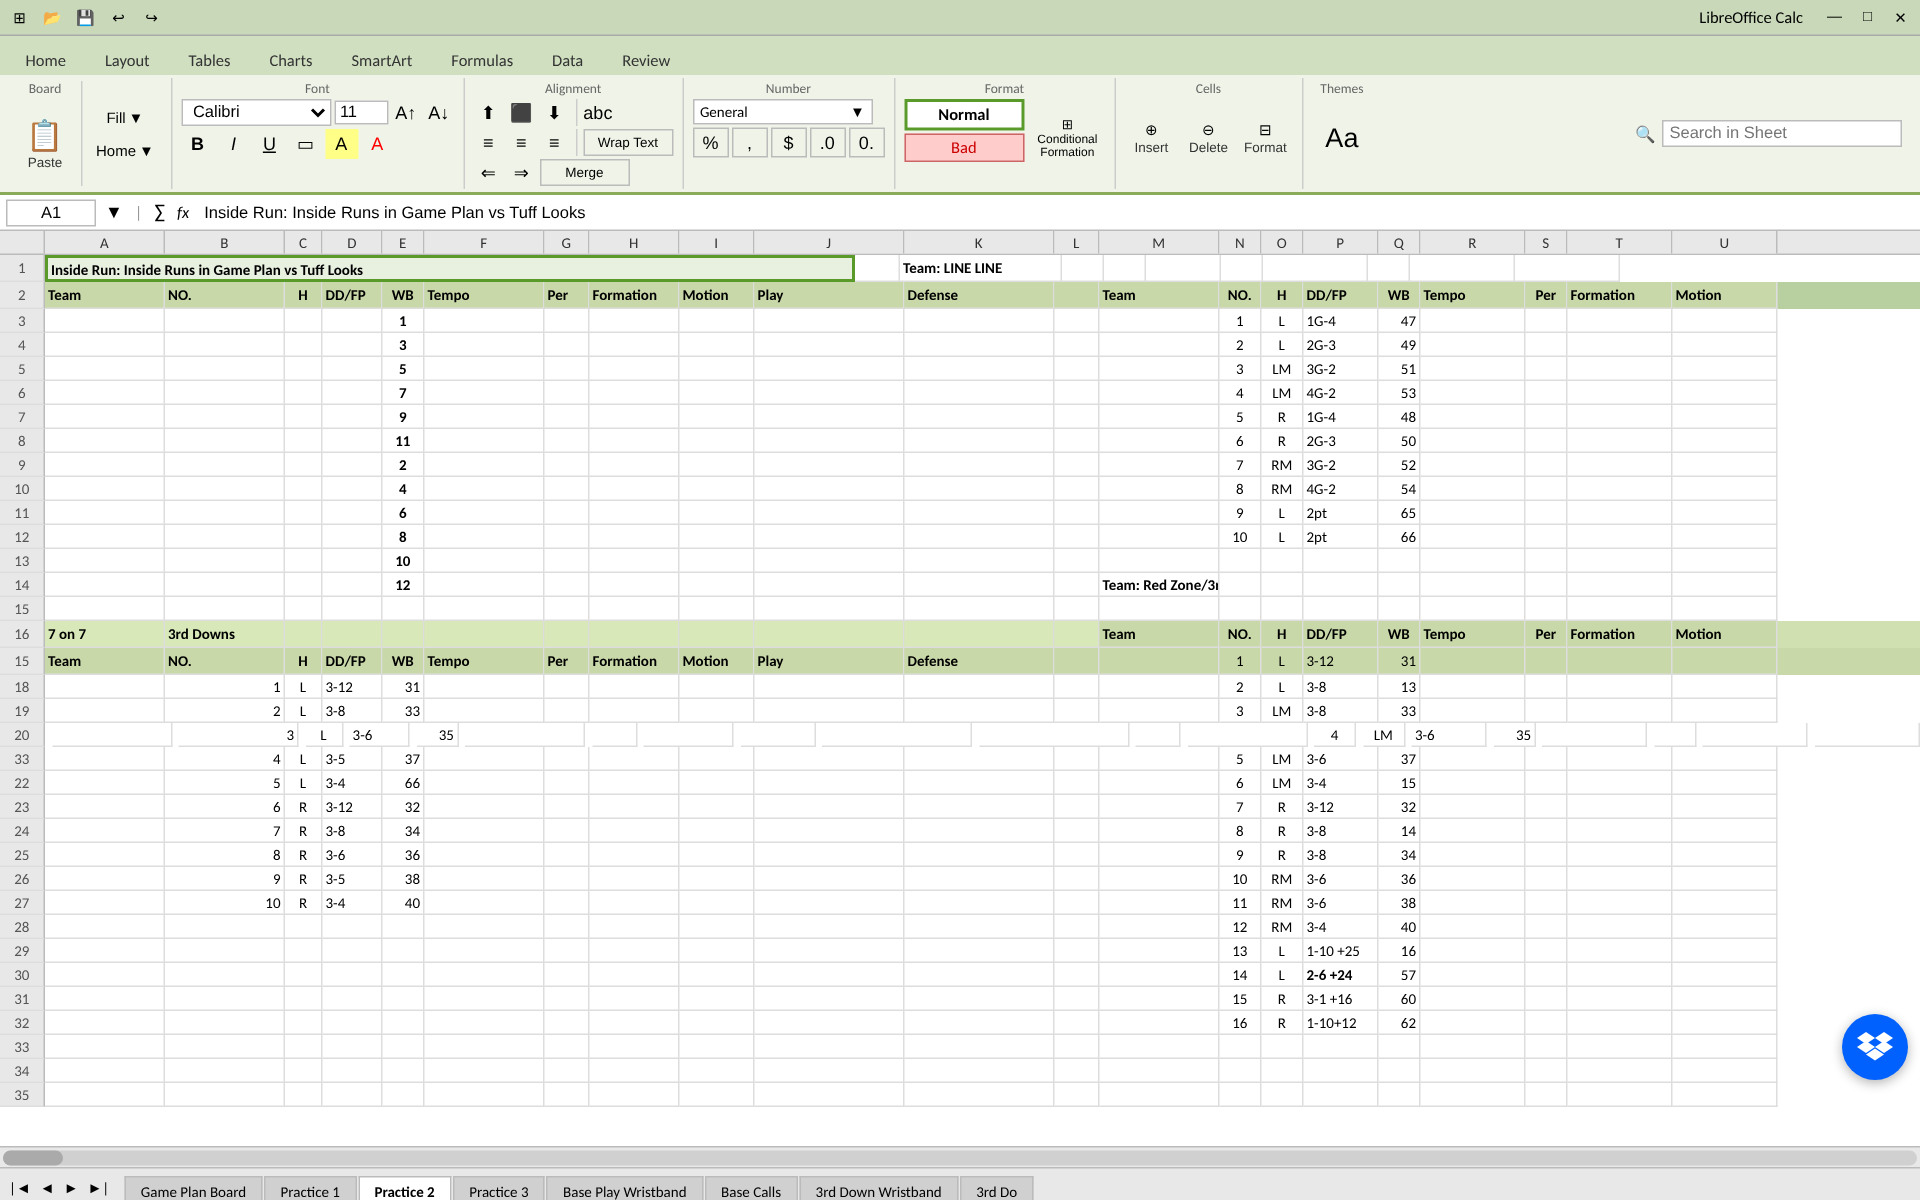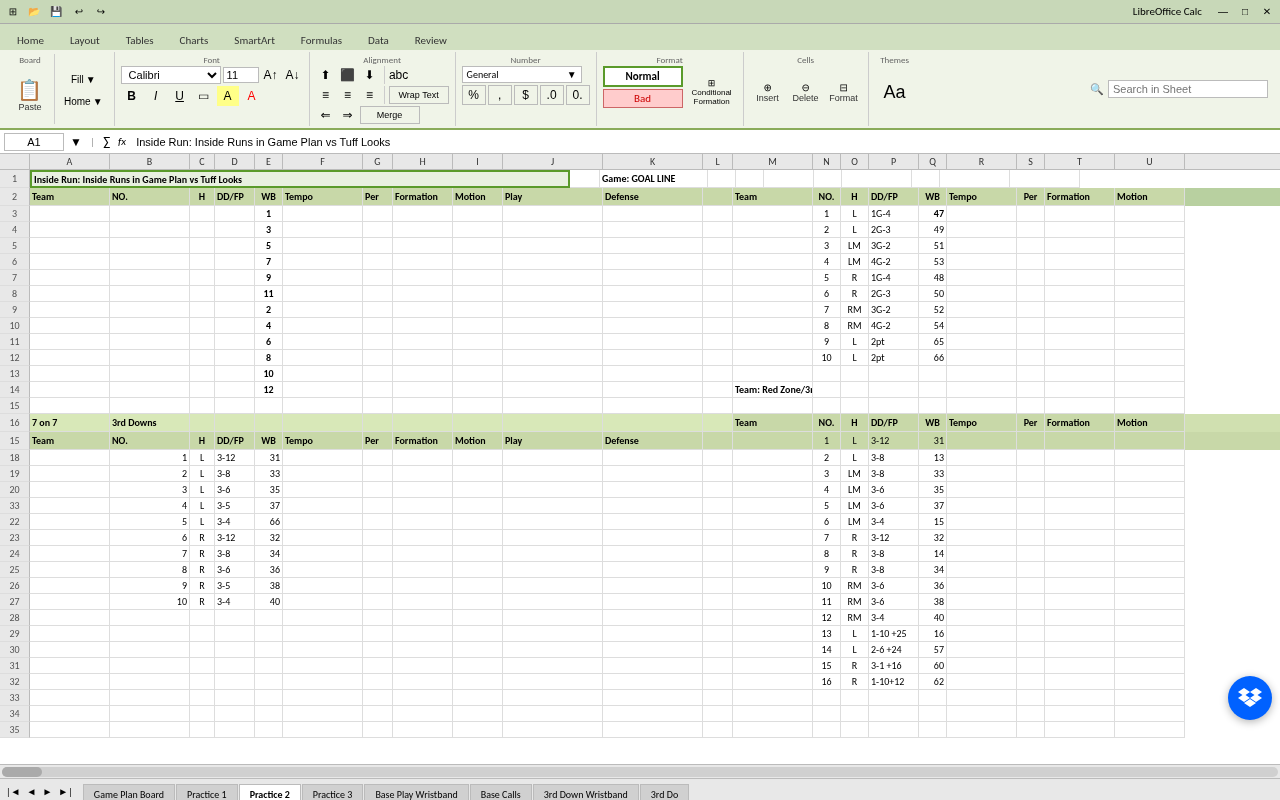--- a/index.html
+++ b/index.html
@@ -266,21 +266,21 @@
       <div class="col-header" style="width:70px;">T</div>
       <div class="col-header" style="width:70px;">U</div>
     </div>
 
     <div style="overflow:hidden; flex:1;">
 
       <div class="sheet-row" style="height:18px;">
         <div class="row-num">1</div>
         <div class="cell selected" style="width:540px; font-weight:bold; font-size:10px;">Inside Run: Inside Runs in Game Plan vs Tuff Looks</div>
         <div class="cell" style="width:30px;"></div>
-        <div class="cell" style="width:108px; font-weight:bold; font-size:10px;">Game:  GOAL LINE</div>
+        <div class="cell" style="width:108px; font-weight:bold; font-size:10px;">Team:  LINE LINE</div>
         <div class="cell" style="width:28px;"></div>
         <div class="cell" style="width:28px;"></div>
         <div class="cell" style="width:50px;"></div>
         <div class="cell" style="width:28px;"></div>
         <div class="cell" style="width:70px;"></div>
         <div class="cell" style="width:28px;"></div>
         <div class="cell" style="width:70px;"></div>
         <div class="cell" style="width:70px;"></div>
       </div>
 
@@ -321,21 +321,21 @@
             <div class="cell" style="width: 30px;"></div>
             <div class="cell" style="width: 60px;"></div>
             <div class="cell" style="width: 50px;"></div>
             <div class="cell" style="width: 100px;"></div>
             <div class="cell" style="width: 100px;"></div>
             <div class="cell" style="width: 30px;"></div>
             <div class="cell" style="width: 80px;"></div>
             <div class="cell" style="width: 28px; justify-content: center;">1</div>
             <div class="cell" style="width: 28px; justify-content: center;">L</div>
             <div class="cell" style="width: 50px;">1G-4</div>
-            <div class="cell" style="width: 28px; justify-content: flex-end; font-weight: bold;">47</div>
+            <div class="cell" style="width: 28px; justify-content: flex-end;">47</div>
             <div class="cell" style="width: 70px;"></div>
             <div class="cell" style="width: 28px;"></div>
             <div class="cell" style="width: 70px;"></div>
             <div class="cell" style="width: 70px;"></div>
           </div>
           <div class="sheet-row" style="height: 16px;">
             <div class="row-num">4</div>
             <div class="cell" style="width: 80px;"></div>
             <div class="cell" style="width: 80px;"></div>
             <div class="cell" style="width: 25px;"></div>
@@ -717,21 +717,21 @@
             <div class="cell" style="width: 80px;"></div>
             <div class="cell" style="width: 28px; justify-content: center;">3</div>
             <div class="cell" style="width: 28px; justify-content: center;">LM</div>
             <div class="cell" style="width: 50px;">3-8</div>
             <div class="cell" style="width: 28px; justify-content: flex-end;">33</div>
             <div class="cell" style="width: 70px;"></div>
             <div class="cell" style="width: 28px;"></div>
             <div class="cell" style="width: 70px;"></div>
             <div class="cell" style="width: 70px;"></div>
           </div>
-          <div class="sheet-row" style="height: 16px;">
+          <div class="sheet-row" style="height: 16px; justify-content: space-between;">
             <div class="row-num">20</div>
             <div class="cell" style="width: 80px;"></div>
             <div class="cell" style="width: 80px; justify-content: flex-end;">3</div>
             <div class="cell" style="width: 25px; justify-content: center;">L</div>
             <div class="cell" style="width: 40px;">3-6</div>
             <div class="cell" style="width: 28px; justify-content: flex-end;">35</div>
             <div class="cell" style="width: 80px;"></div>
             <div class="cell" style="width: 30px;"></div>
             <div class="cell" style="width: 60px;"></div>
             <div class="cell" style="width: 50px;"></div>
@@ -976,21 +976,21 @@
             <div class="cell" style="width: 80px;"></div>
             <div class="cell" style="width: 30px;"></div>
             <div class="cell" style="width: 60px;"></div>
             <div class="cell" style="width: 50px;"></div>
             <div class="cell" style="width: 100px;"></div>
             <div class="cell" style="width: 100px;"></div>
             <div class="cell" style="width: 30px;"></div>
             <div class="cell" style="width: 80px;"></div>
             <div class="cell" style="width: 28px; justify-content: center;">14</div>
             <div class="cell" style="width: 28px; justify-content: center;">L</div>
-            <div class="cell" style="width: 50px;">2-6 +24</div>
+            <div class="cell" style="width: 50px; font-weight: bold;">2-6 +24</div>
             <div class="cell" style="width: 28px; justify-content: flex-end;">57</div>
             <div class="cell" style="width: 70px;"></div>
             <div class="cell" style="width: 28px;"></div>
             <div class="cell" style="width: 70px;"></div>
             <div class="cell" style="width: 70px;"></div>
           </div>
           <div class="sheet-row" style="height: 16px;">
             <div class="row-num">31</div>
             <div class="cell" style="width: 80px;"></div>
             <div class="cell" style="width: 80px;"></div>

